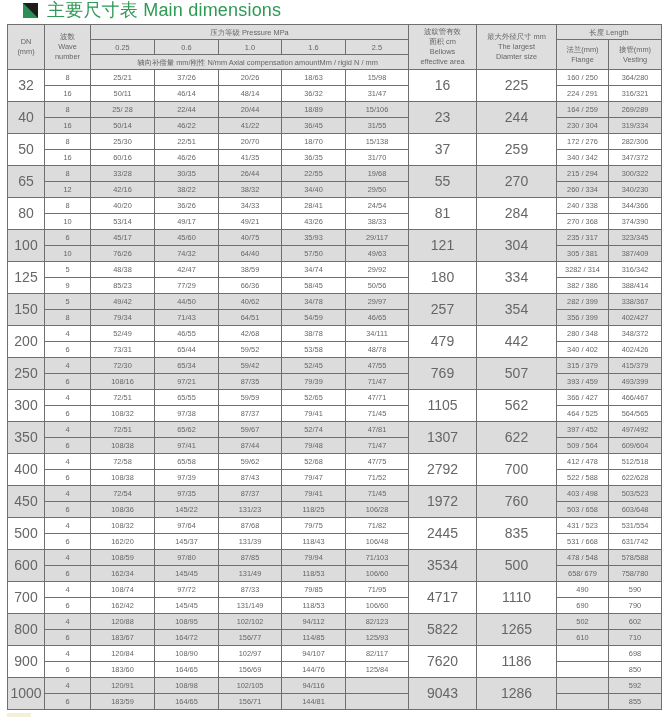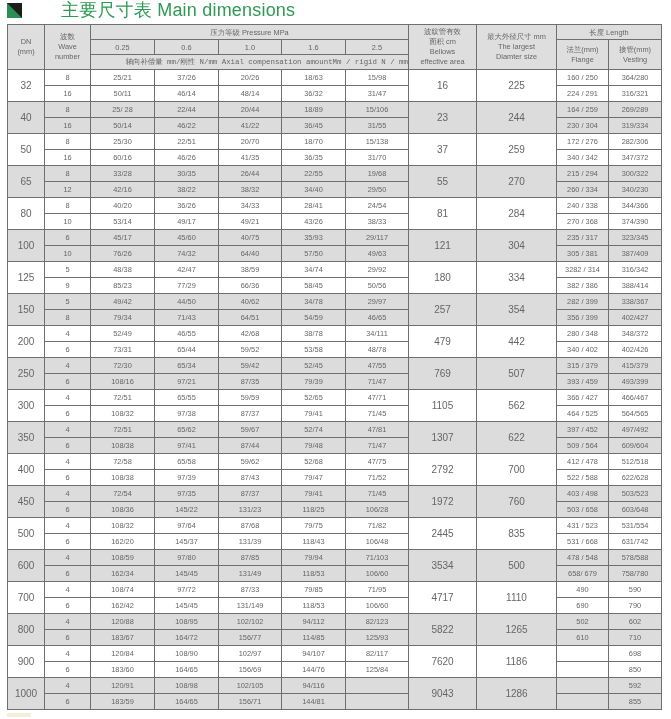--- a/index.html
+++ b/index.html
@@ -1,36 +1,36 @@
 <!DOCTYPE html>
 <html><head>
 <meta charset="utf-8">
 <style>
   html, body { margin: 0; padding: 0; background: #ffffff; }
   body { width: 671px; height: 719px; position: relative; overflow: hidden;
          font-family: "Liberation Sans", "DejaVu Sans", sans-serif; color: #555; }
-  .title { position: absolute; left: 7px; top: 1px; height: 18px; display: flex; align-items: center; gap: 30px; }
+  .title { position: absolute; left: 23px; top: 1px; height: 18px; display: flex; align-items: center; }
   .title-icon { width: 15px; height: 15px; position: relative; margin-right: 9px;
                 background: #1d1d1d; overflow: hidden; }
   .title-icon::after { content: ""; position: absolute; left: 0; top: 0; width: 0; height: 0;
                 border-bottom: 15px solid #2a8f55; border-right: 15px solid transparent; }
   .title-text { font-size: 18px; color: #2f9a55; letter-spacing: 0.2px; white-space: nowrap; }
   table { position: absolute; left: 7px; top: 24px; border-collapse: collapse; table-layout: fixed;
           width: 654px; font-size: 7.4px; color: #666; }
   td, th { border: 1px solid #6f6f6f; text-align: center; vertical-align: middle; padding: 0;
            font-weight: normal; line-height: 9px; overflow: hidden; white-space: nowrap; }
   thead th { background: #dedede; color: #666; }
   tbody td { height: 15px; }
   tbody tr.g-odd td { background: #ffffff; }
   tbody tr.g-even td { background: #dcdcdc; }
-  td.merged { font-size: 10px; }
+  td.merged { font-size: 14px; }
   .h-r1 { height: 15px; }
   .h-r2 { height: 15px; margin-top: 10px; }
   .h-r3 { height: 15px; }
-  .axial { text-align: right; padding-left: 16px; font-family: Liberation Mono, monospace; }
+  .axial { text-align: center; padding-left: 16px; }
   .multi { white-space: normal; line-height: 10px; }
   .bottom-mark { position: absolute; left: 7px; top: 713px; width: 24px; height: 4px;
                  background: #f2e8c8; opacity: 0.7; }
 </style>
 </head>
 <body>
 
 <div class="title">
   <span class="title-icon"></span>
   <span class="title-text">主要尺寸表 Main dimensions</span>

